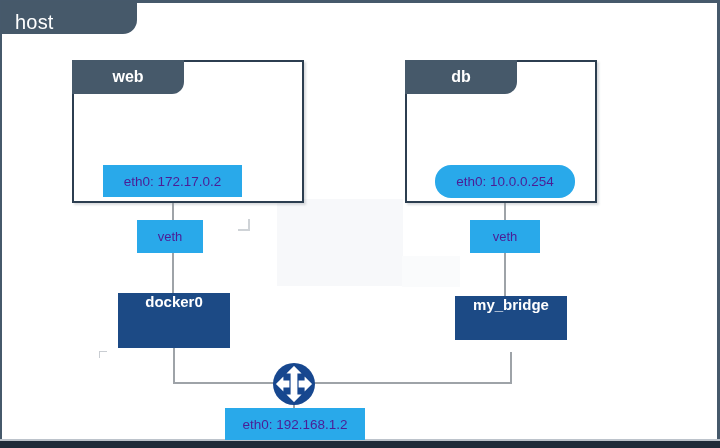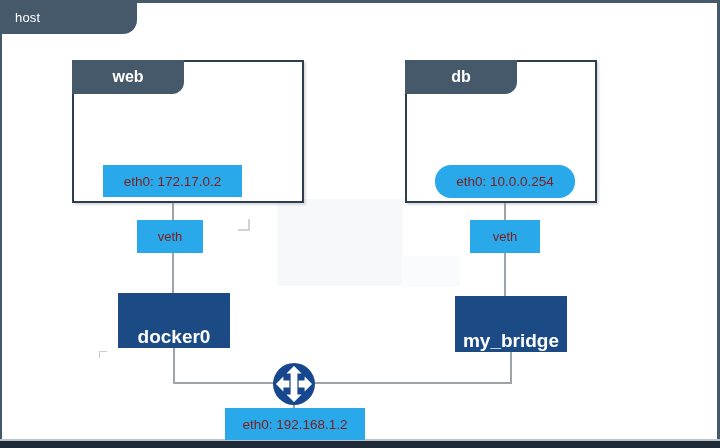--- a/index.html
+++ b/index.html
@@ -18,23 +18,23 @@
   .host-border-top    { left: 0; top: 0; width: 720px; height: 3px; background: #46596B; }
   .host-border-left   { left: 0; top: 0; width: 2px; height: 448px; background: #46596B; }
   .host-border-right  { left: 717px; top: 0; width: 3px; height: 448px; background: #46596B; }
   .host-shadow-line   { left: 0; top: 439px; width: 720px; height: 2px; background: #BCC3CB; }
   .host-border-bottom { left: 0; top: 441px; width: 720px; height: 7px; background: #1F2B39; }
 
   .host-tab {
     left: 1px; top: 1px; width: 136px; height: 33px;
     background: #46596A;
     border-bottom-right-radius: 14px;
-    display: flex; align-items: center;
+    display: flex; align-items: flex-end;
     padding-left: 14px; box-sizing: border-box;
-    color: #ffffff; font-size: 13px; letter-spacing: .2px;
+    color: #ffffff; font-size: 20px; letter-spacing: .2px;
   }
 
   
   .node-box {
     background: #ffffff;
     border: 2px solid #2C3E50;
     box-shadow: 2px 2px 2px rgba(150,155,160,.35);
     box-sizing: border-box;
   }
   .node-web { left: 72px; top: 60px; width: 232px; height: 143px; }
@@ -44,39 +44,39 @@
     position: absolute; left: -2px; top: -2px;
     width: 112px; height: 34px;
     background: #46596A;
     border-bottom-right-radius: 12px;
     display: flex; align-items: center; justify-content: center;
     color: #ffffff; font-size: 16px; font-weight: 600;
   }
 
   .badge {
     background: #29A9EA;
-    color: #7f1d1d;
+    color: #4c1d95;
     display: flex; align-items: center; justify-content: center;
     font-size: 13.5px;
     box-sizing: border-box;
   }
   .eth-web { position: absolute; left: 29px; top: 103px; width: 139px; height: 32px; }
   .eth-db  { position: absolute; left: 28px; top: 103px; width: 140px; height: 33px; border-radius: 16px; }
   .veth-left  { left: 137px; top: 220px; width: 66px; height: 33px; font-size: 13px; }
   .veth-right { left: 470px; top: 220px; width: 70px; height: 33px; font-size: 13px; }
   .eth-host   { left: 225px; top: 408px; width: 140px; height: 32px; }
 
   .bridge {
     background: #1C4A85;
     color: #ffffff;
-    display: flex; align-items: flex-end; justify-content: center;
-    font-size: 19px; font-weight: 600;
+    display: flex; align-items: flex-start; justify-content: center;
+    font-size: 15px; font-weight: 600;
   }
   .bridge-docker0  { left: 118px; top: 293px; width: 112px; height: 55px; }
-  .bridge-mybridge { left: 455px; top: 296px; width: 112px; height: 56px; }
+  .bridge-mybridge { left: 455px; top: 296px; width: 112px; height: 44px; }
 
   
   .line { background: #9EA3A8; }
   .l-web-veth     { left: 172px; top: 203px; width: 2px; height: 17px; }
   .l-veth-docker0 { left: 172px; top: 253px; width: 2px; height: 40px; }
   .l-docker0-h    { left: 173px; top: 348px; width: 2px; height: 36px; }
   .l-db-veth      { left: 504px; top: 203px; width: 2px; height: 17px; }
   .l-veth-bridge  { left: 504px; top: 253px; width: 2px; height: 43px; }
   .l-bridge-h     { left: 510px; top: 352px; width: 2px; height: 31px; }
   .l-horizontal   { left: 173px; top: 382px; width: 339px; height: 2px; }

